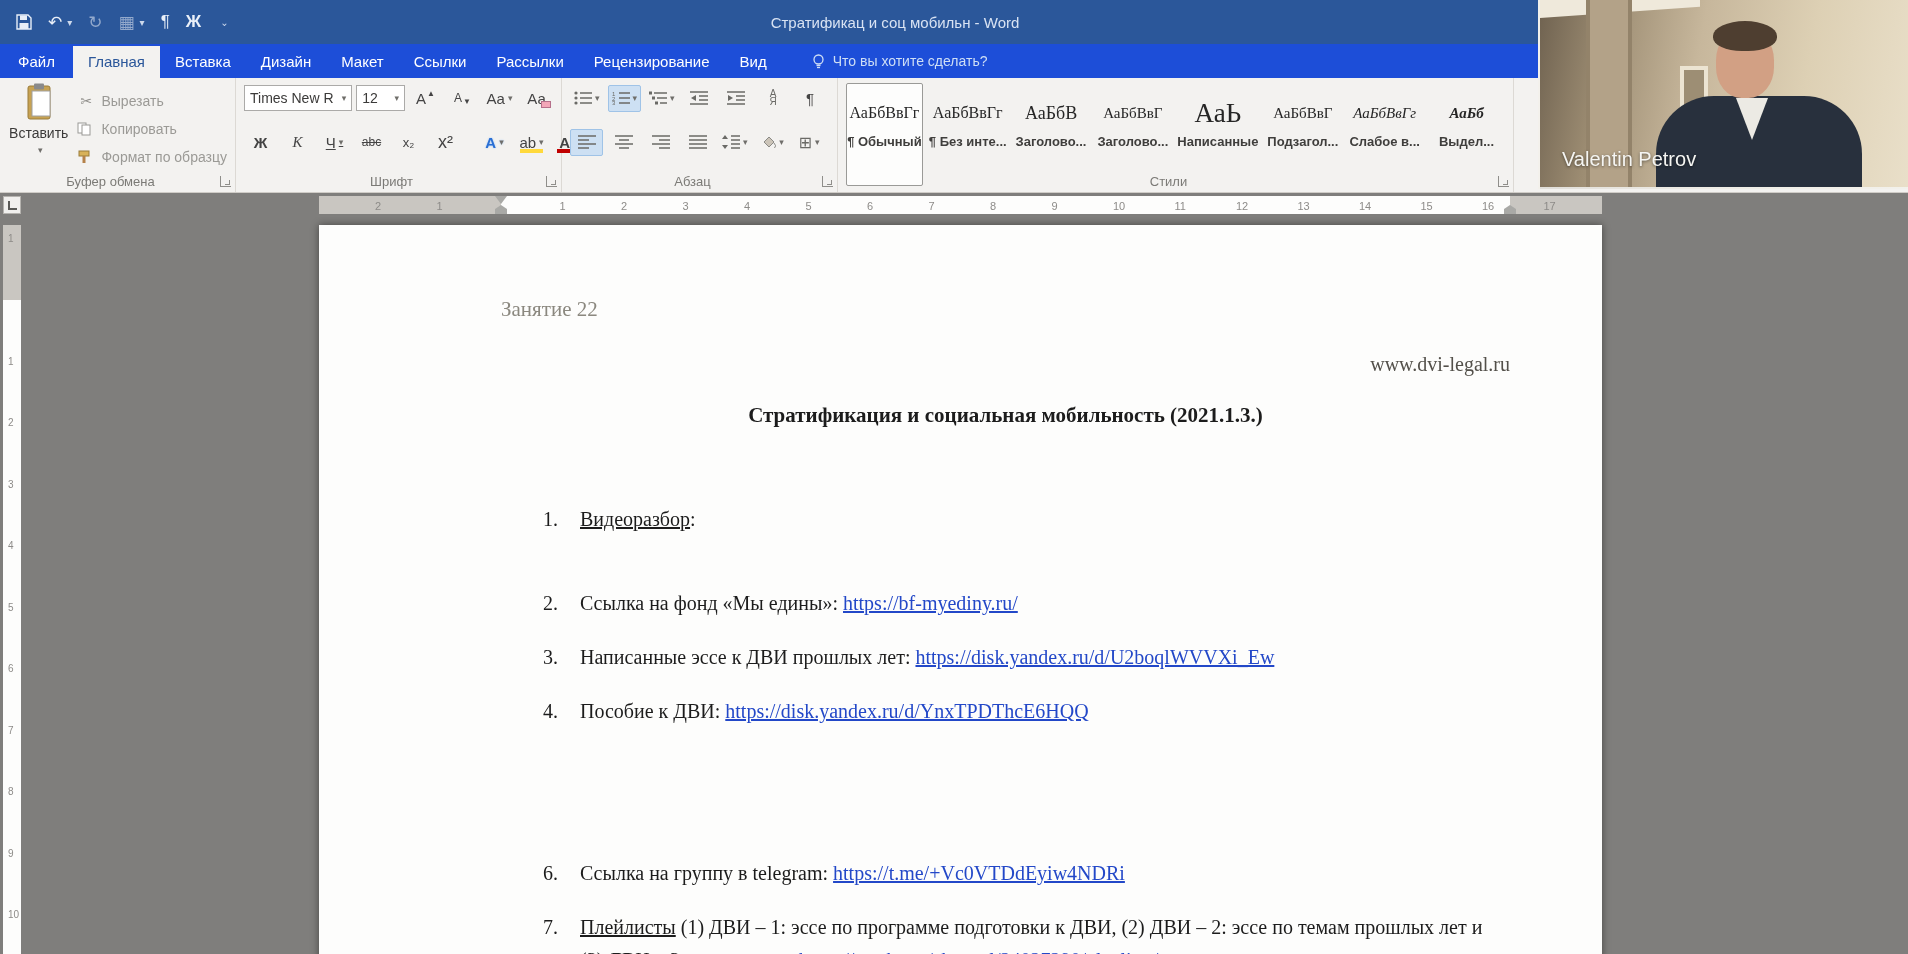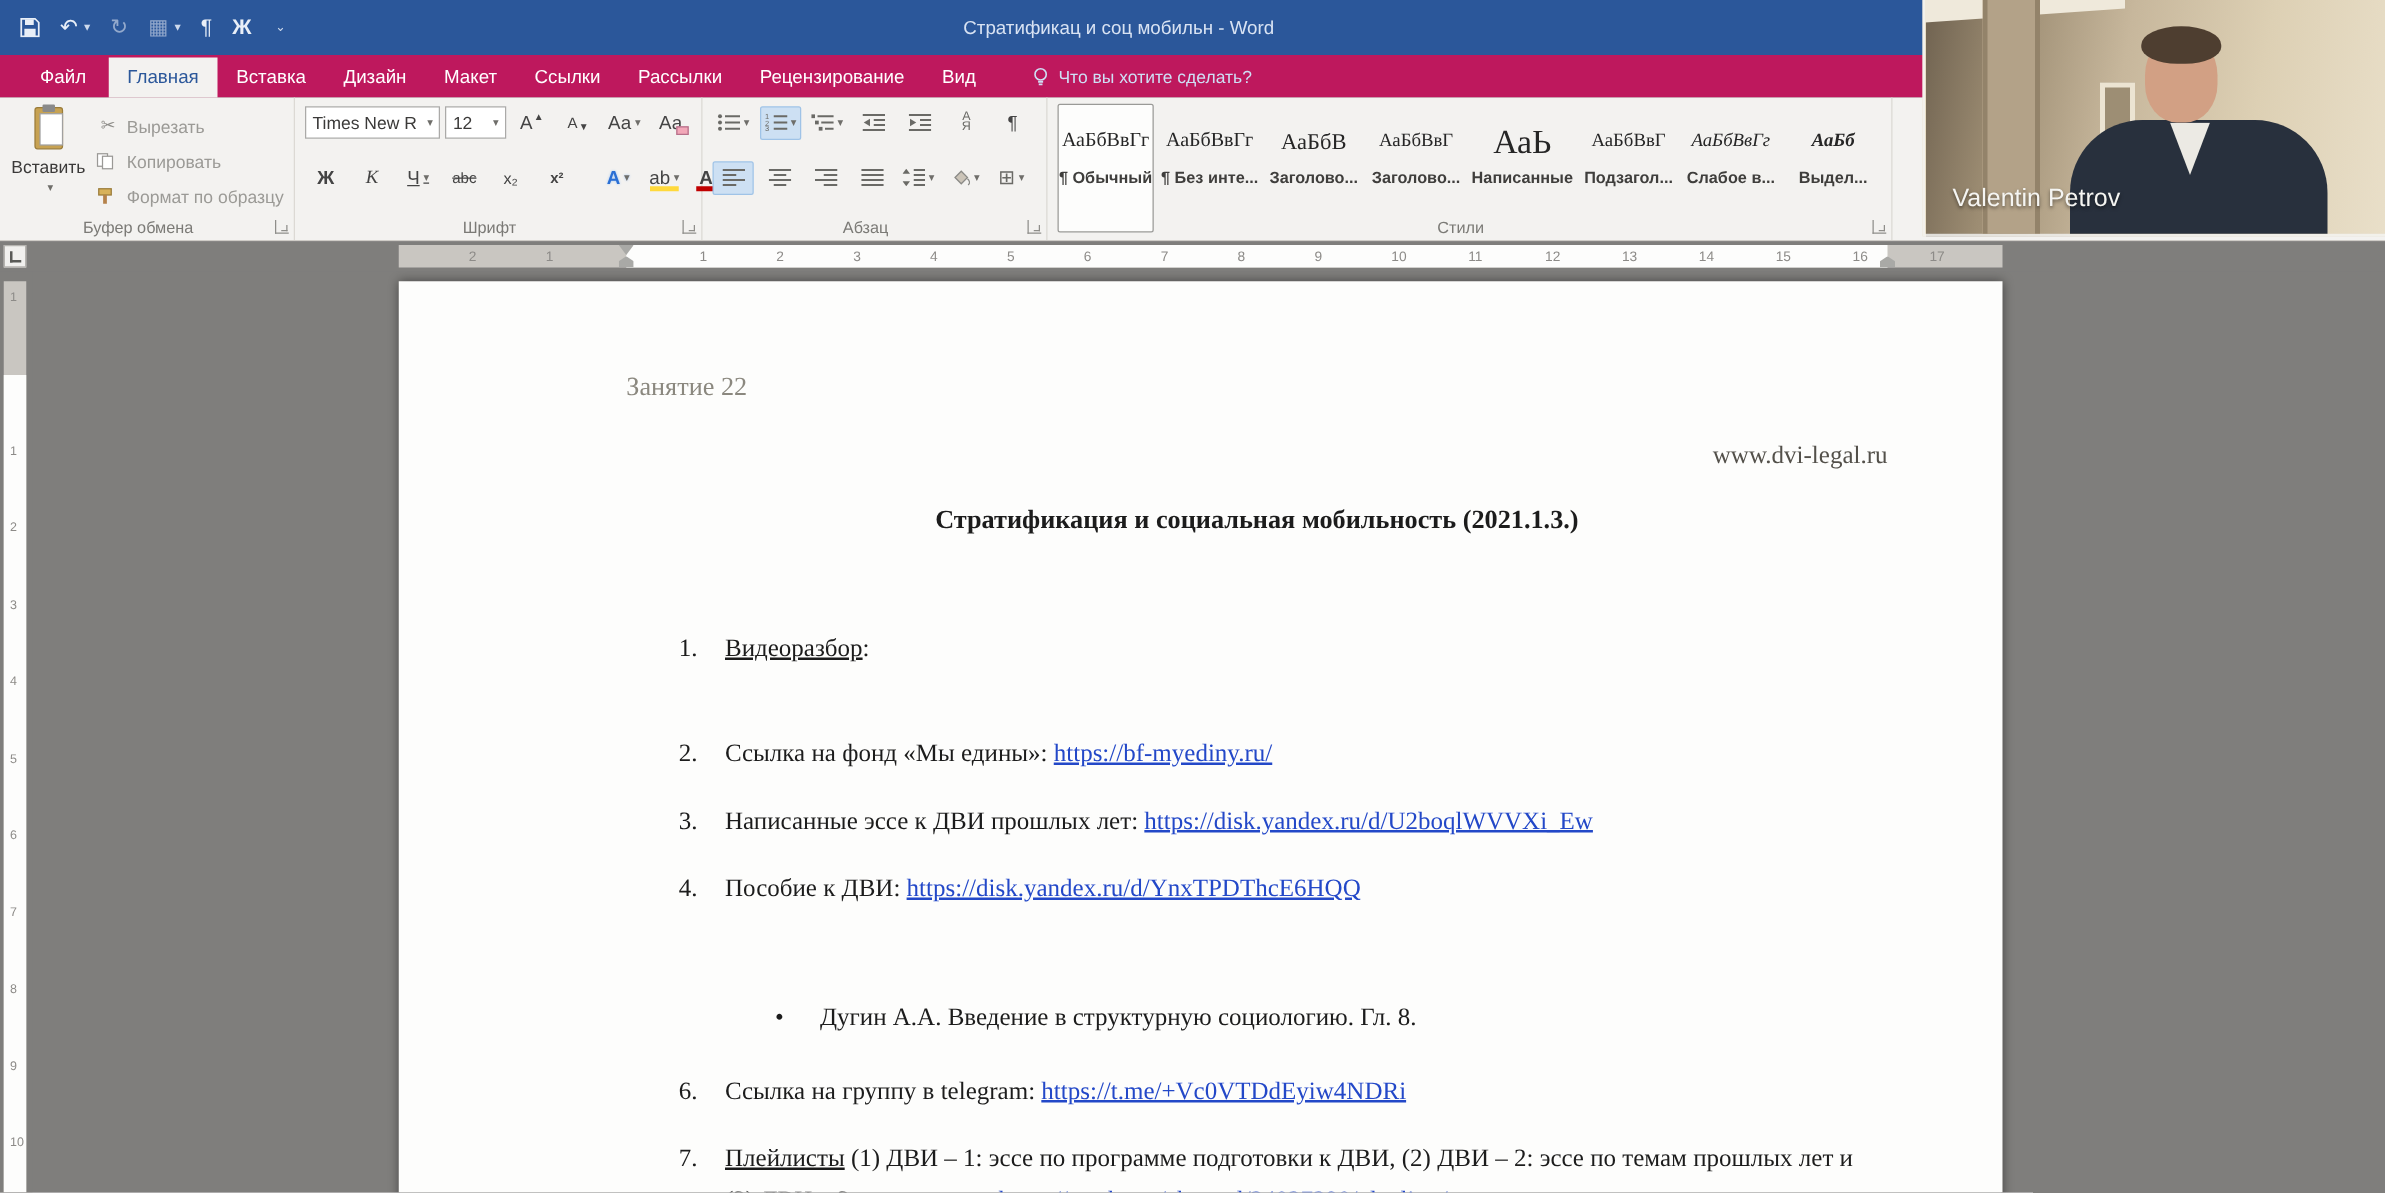--- a/index.html
+++ b/index.html
@@ -9,21 +9,21 @@
 
   
   .titlebar{position:relative;height:44px;background:#2b579a;display:flex;align-items:center;}
   .qat{display:flex;align-items:center;gap:16px;padding-left:16px;color:#e9eff8;font-size:17px;z-index:2;}
   .qat .qi{display:flex;align-items:center;gap:2px;cursor:default;}
   .qat .muted{color:#93a9cc;}
   .qat .caret{font-size:10px;color:#cdd9ec;}
   .wtitle{position:absolute;left:0;width:1790px;text-align:center;color:#d9e3f3;font-size:15px;pointer-events:none;}
 
   
-  .tabrow{height:34px;background:#be185d;display:flex;align-items:flex-end;padding-left:14px;}
+  .tabrow{height:34px;background:#1d4ed8;display:flex;align-items:flex-end;padding-left:0;}
   .tab{padding:7px 15px 8px;font-size:15px;color:#fff;cursor:default;white-space:nowrap;}
   .tab.file{padding:7px 18px 8px;}
   .tab.active{background:#f3f2f0;color:#2b579a;}
   .tellme{display:flex;align-items:center;gap:8px;margin-left:30px;padding-bottom:9px;color:#cfdff5;font-size:14px;}
 
   
   .ribbon{position:relative;height:114px;background:#f3f2f0;border-bottom:1px solid #cfccc7;display:flex;}
   .group{position:relative;border-right:1px solid #dcd9d4;padding:5px 8px 24px;box-sizing:border-box;}
   .grouplabel{position:absolute;bottom:3px;left:0;right:14px;text-align:center;font-size:13px;color:#7b7a76;white-space:nowrap;}
   .launcher{position:absolute;right:4px;bottom:5px;width:10px;height:10px;border-left:1px solid #8f8e8a;border-bottom:1px solid #8f8e8a;cursor:default;}
@@ -243,21 +243,21 @@
       </div>
       <div class="frow r2">
         <div class="tbtn b">Ж</div>
         <div class="tbtn i">К</div>
         <div class="tbtn u-ic">
             <span>Ч</span>
             <span class="caret">▾</span>
           </div>
         <div class="tbtn strike">abc</div>
         <div class="tbtn" style="font-size:13px;">х₂</div>
-        <div class="tbtn" style="font-size:12px;font-weight:bold;">х²</div>
+        <div class="tbtn" style="font-size:18px;">х²</div>
         <div class="vsep"></div>
         <div class="tbtn fx">
             <span>А</span>
             <span class="caret">▾</span>
           </div>
         <div class="tbtn">
             <span>ab</span>
             <span class="bar yellow"></span>
             <span class="caret">▾</span>
           </div>
@@ -510,23 +510,20 @@
       <div class="ditem it2">
         <span class="num">2.</span><span class="un"></span><span>Ссылка на фонд «Мы едины»: </span><a class="dlink">https://bf-myediny.ru/</a>
       </div>
       <div class="ditem it3">
         <span class="num">3.</span><span class="un"></span><span>Написанные эссе к ДВИ прошлых лет: </span><a class="dlink">https://disk.yandex.ru/d/U2boqlWVVXi_Ew</a>
       </div>
       <div class="ditem it4">
         <span class="num">4.</span><span class="un"></span><span>Пособие к ДВИ: </span><a class="dlink">https://disk.yandex.ru/d/YnxTPDThcE6HQQ</a>
       </div>
 
-      <div class="dsub">
-        <span class="blt">•</span><span>Дугин А.А. Введение в структурную социологию. Гл. 8.</span>
-      </div>
 
       <div class="ditem it6">
         <span class="num">6.</span><span class="un"></span><span>Ссылка на группу в telegram: </span><a class="dlink">https://t.me/+Vc0VTDdEyiw4NDRi</a>
       </div>
       <div class="ditem it7">
         <span class="num">7.</span><span class="un">Плейлисты</span><span> (1) ДВИ – 1: эссе по программе подготовки к ДВИ, (2) ДВИ – 2: эссе по темам прошлых лет и (3) ДВИ – 3: теория эссе: </span><a class="dlink">https://rutube.ru/channel/24027290/playlists/</a>
       </div>
     </div>
   </div>
 

